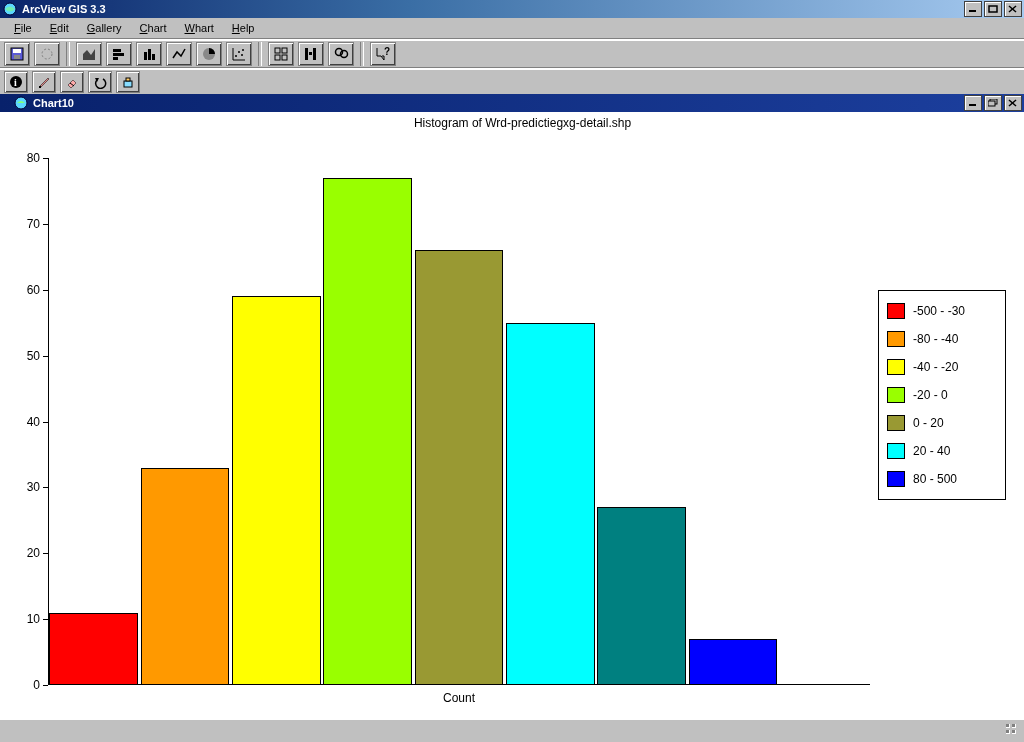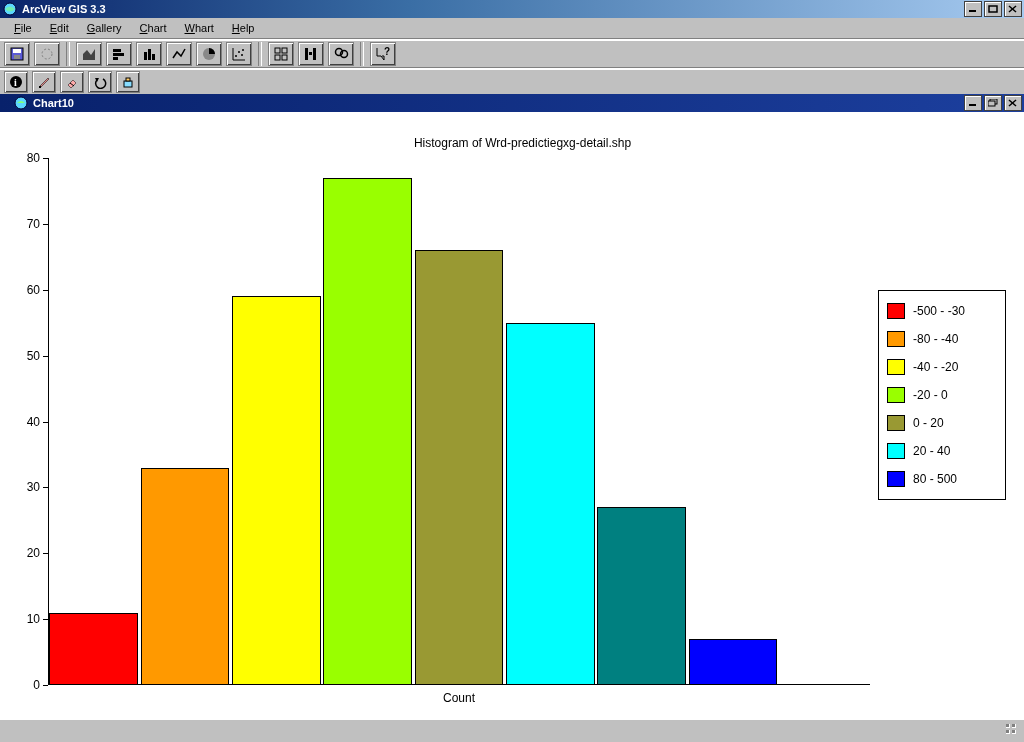--- a/index.html
+++ b/index.html
@@ -66,21 +66,21 @@
   .mdi-titlebar .icon { width:16px;height:16px;margin-right:4px;display:inline-flex;align-items:center;justify-content:center;}
   .mdi-titlebar .title { font-weight: bold; flex:1 1 auto; }
   
   .chart-area {
     position: relative;
     background: #fff;
     width: 1024px;
     height: 610px;
   }
   .chart-title {
-    position: absolute; top: 24px; left: 0; right: 0; text-align: center;
+    position: absolute; top: 4px; left: 0; right: 0; text-align: center;
     font-size: 12px; color: #000; padding-left: 21px;
   }
   .plot {
     position: absolute;
     left: 48px; top: 46px;
     width: 822px;  
     height: 527px; 
   }
   .axis-line-y { position:absolute; left:0; top:0; bottom:0; width:0; border-left:1px solid #000; }
   .axis-line-x { position:absolute; left:0; right:0; bottom:0; height:0; border-top:1px solid #000; }

